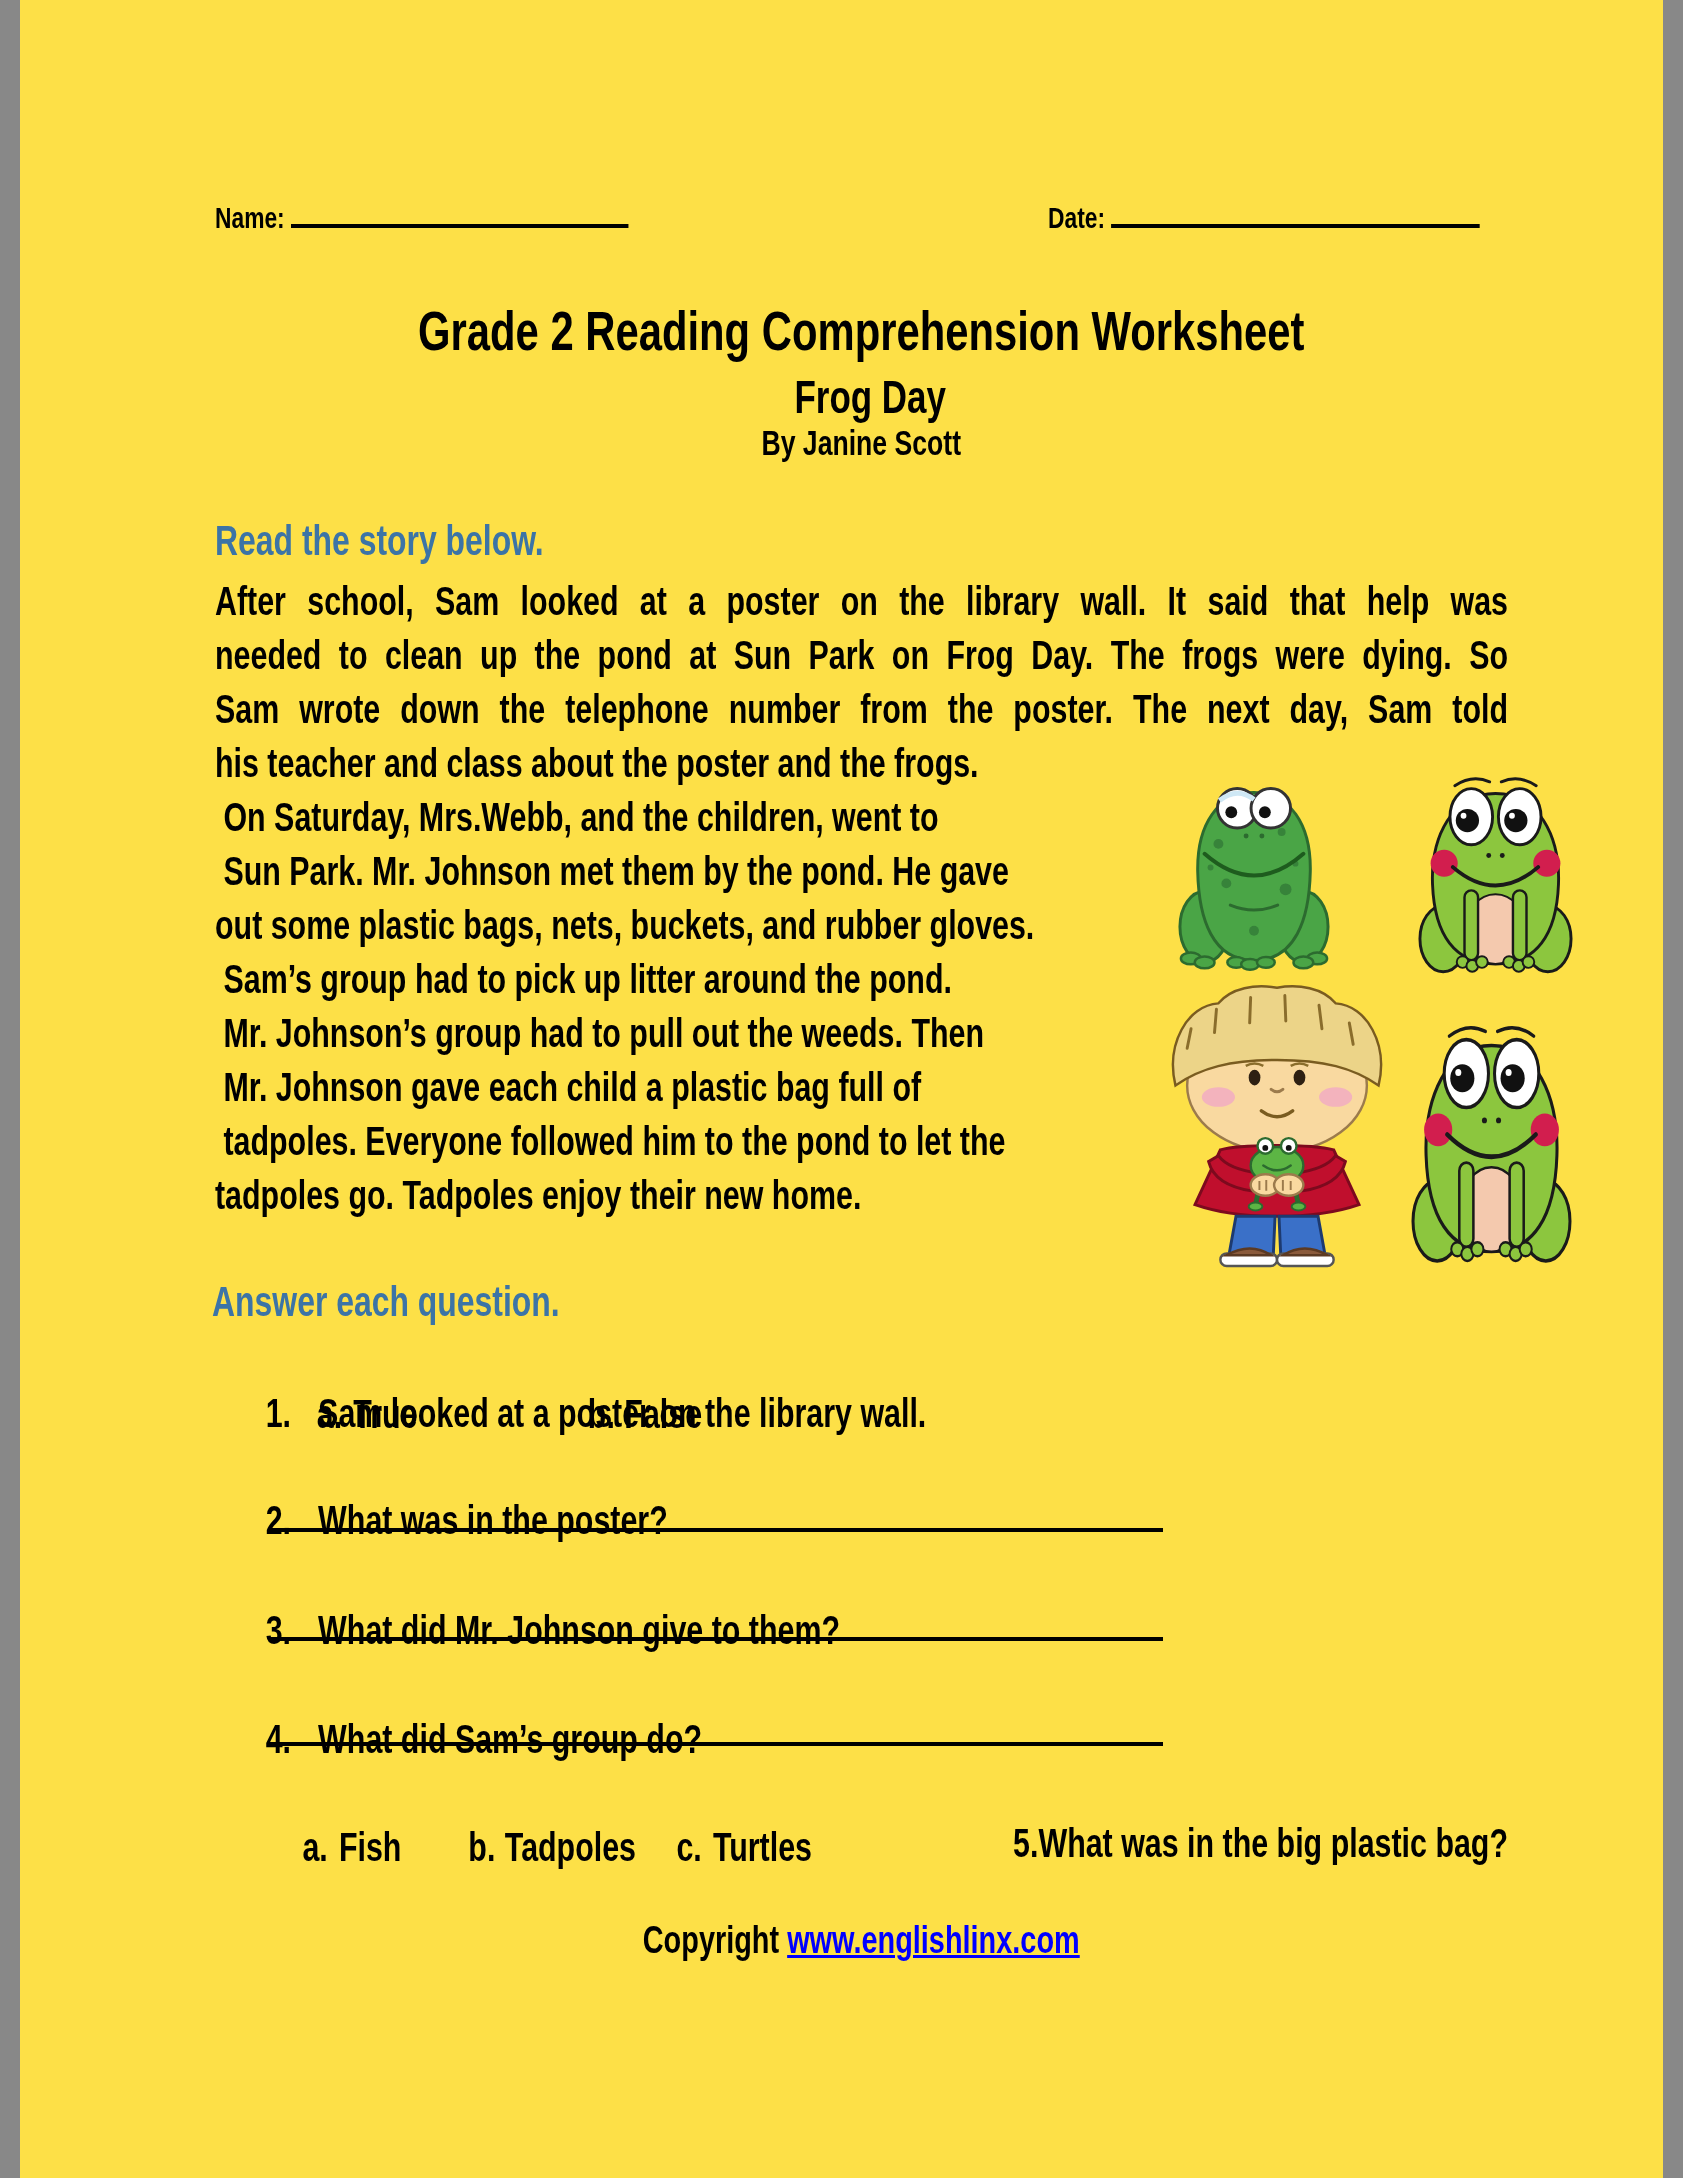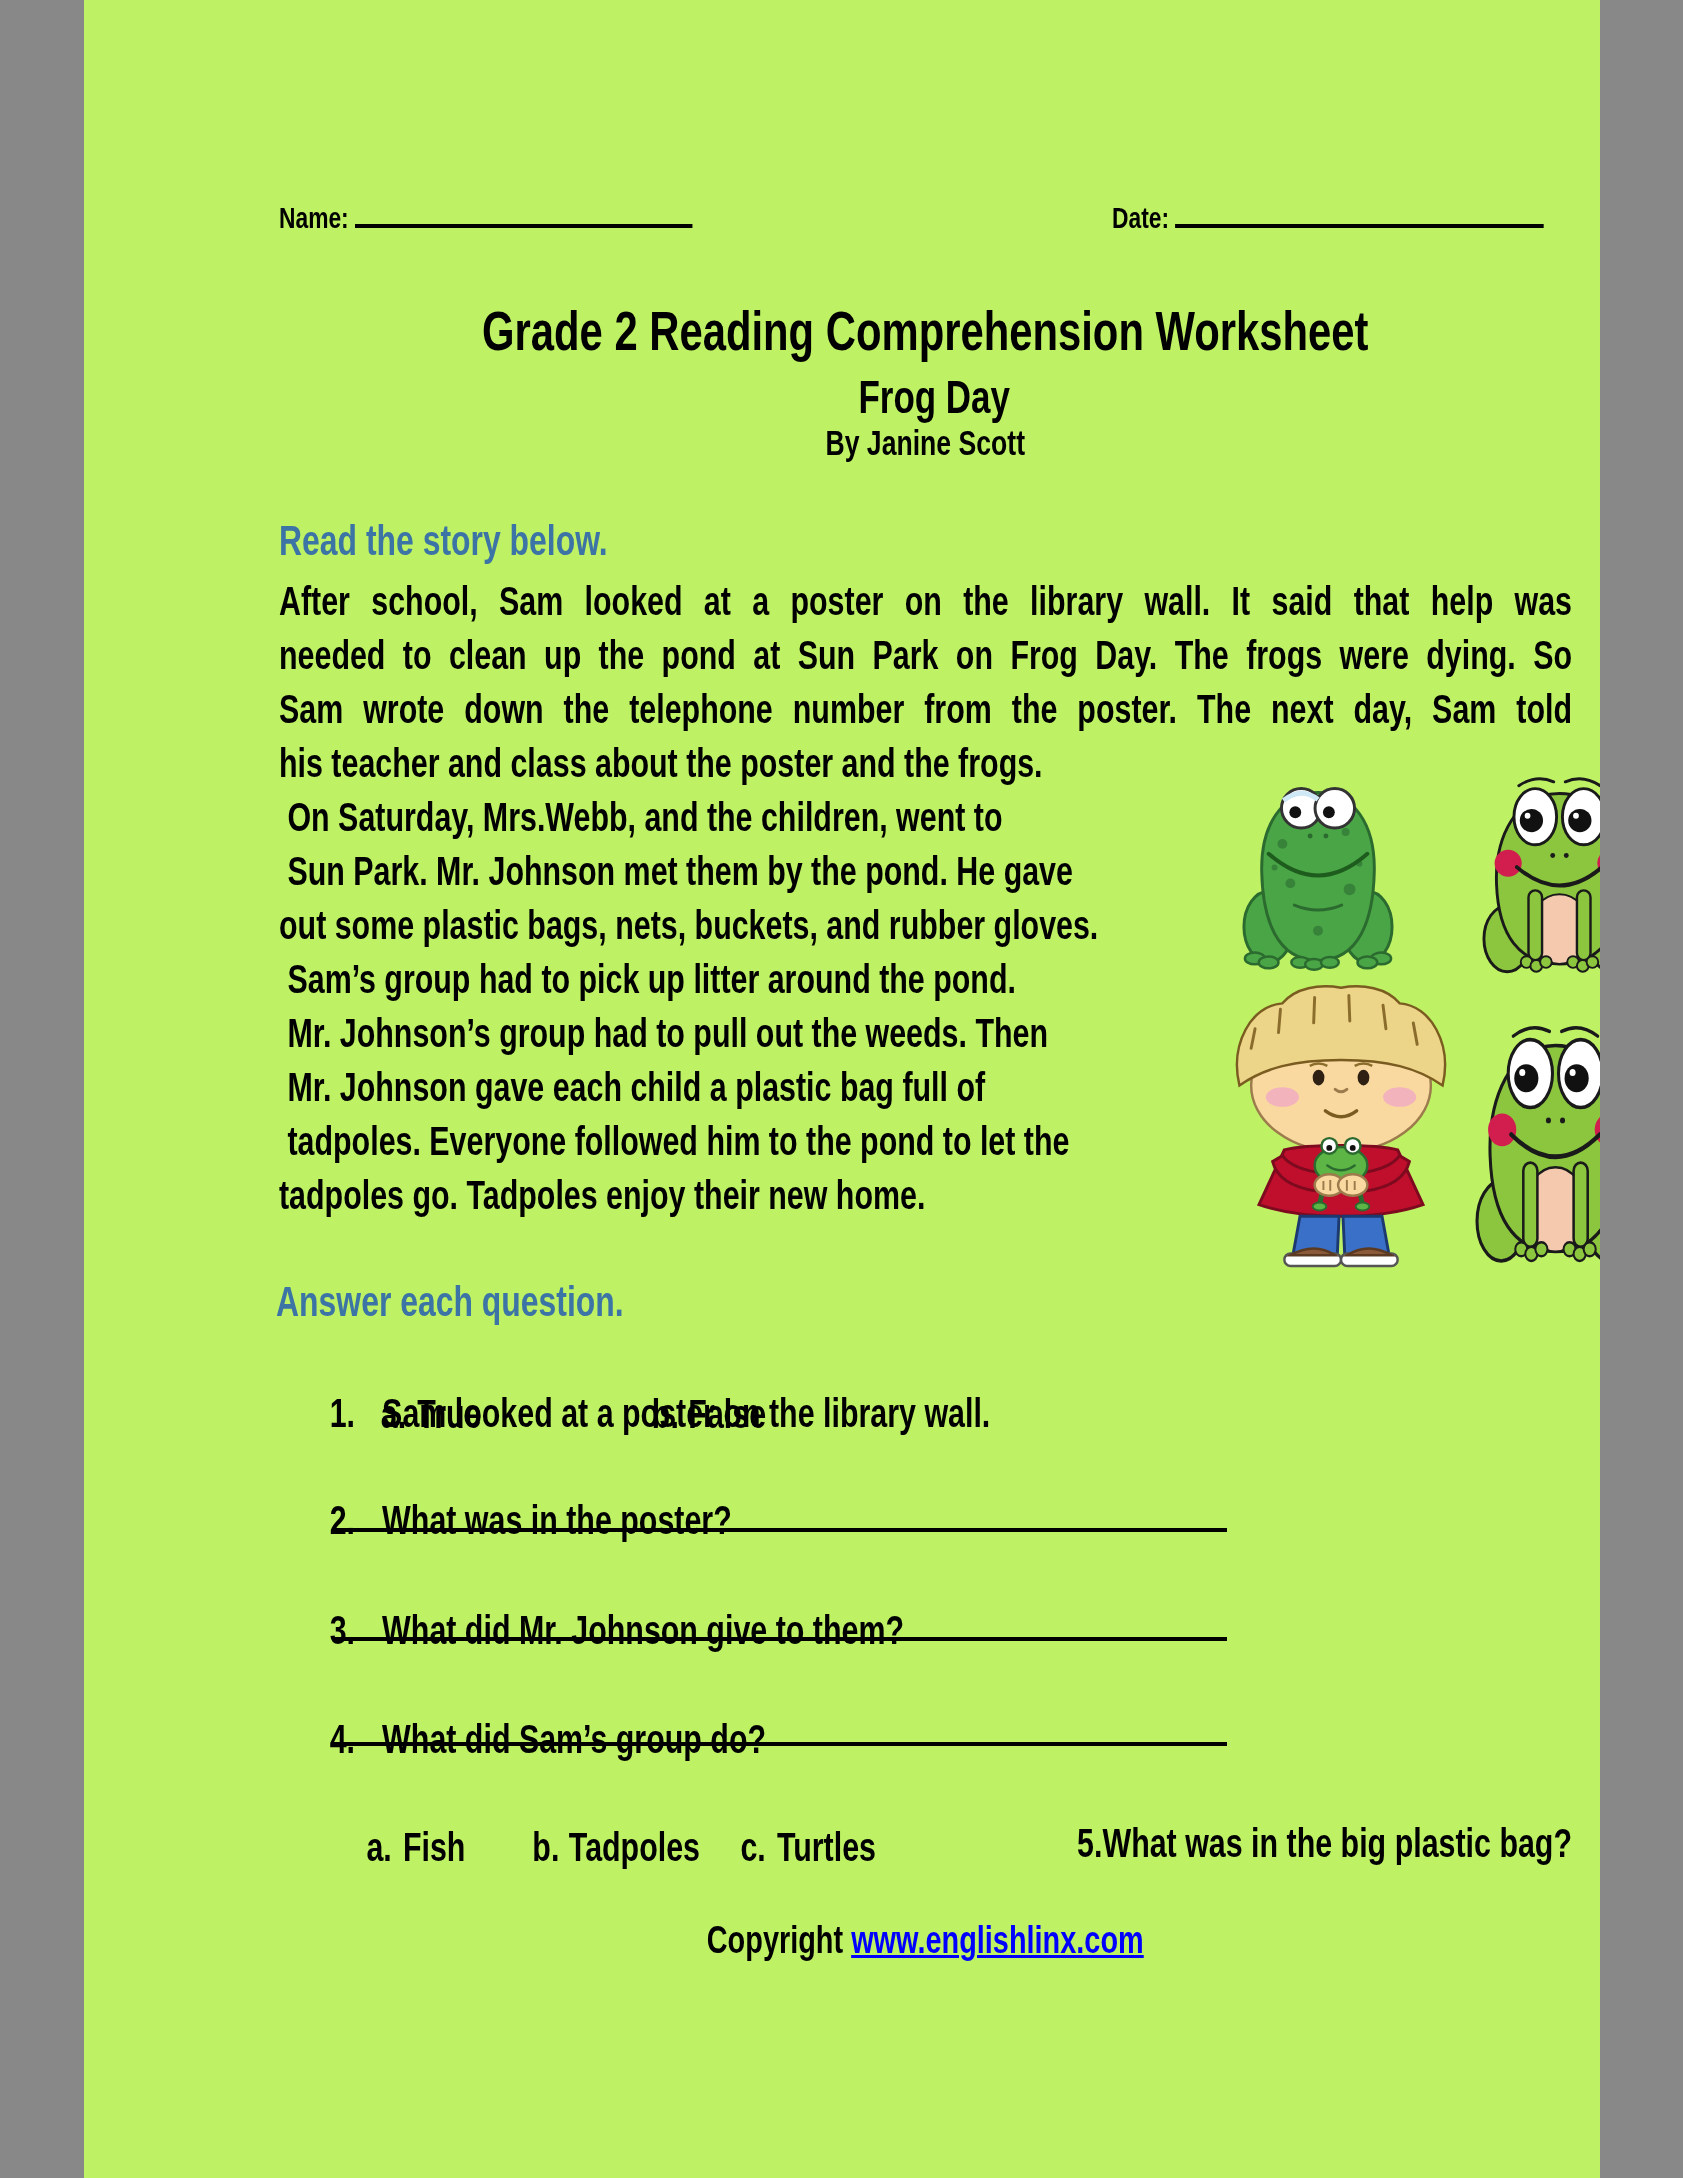--- a/index.html
+++ b/index.html
@@ -1,17 +1,17 @@
 <!DOCTYPE html>
 <html><head>
 <meta charset="utf-8">
 <style>
   html,body{margin:0;padding:0;background:#888;}
   .page{
-    position:relative;width:1516px;height:2178px;background:#bef264;
+    position:relative;width:1643px;height:2178px;background:#fde047;
     margin:0 auto;overflow:hidden;
     font-family:"Liberation Sans", sans-serif;font-weight:700;color:#000;text-decoration:underline;
   }
   .abs{position:absolute;}
   
   .cond{transform:scaleX(0.76);transform-origin:0 0;width:131.58%;}
   .cond-c{transform:scaleX(0.76);transform-origin:50% 0;width:131.58%;margin-left:-15.79%;text-align:center;}
   .hdr-label{font-size:30px;letter-spacing:0;}
   .blankline{display:inline-block;height:6px;border-bottom:4px solid #000;}
   .title{font-size:55px;}

